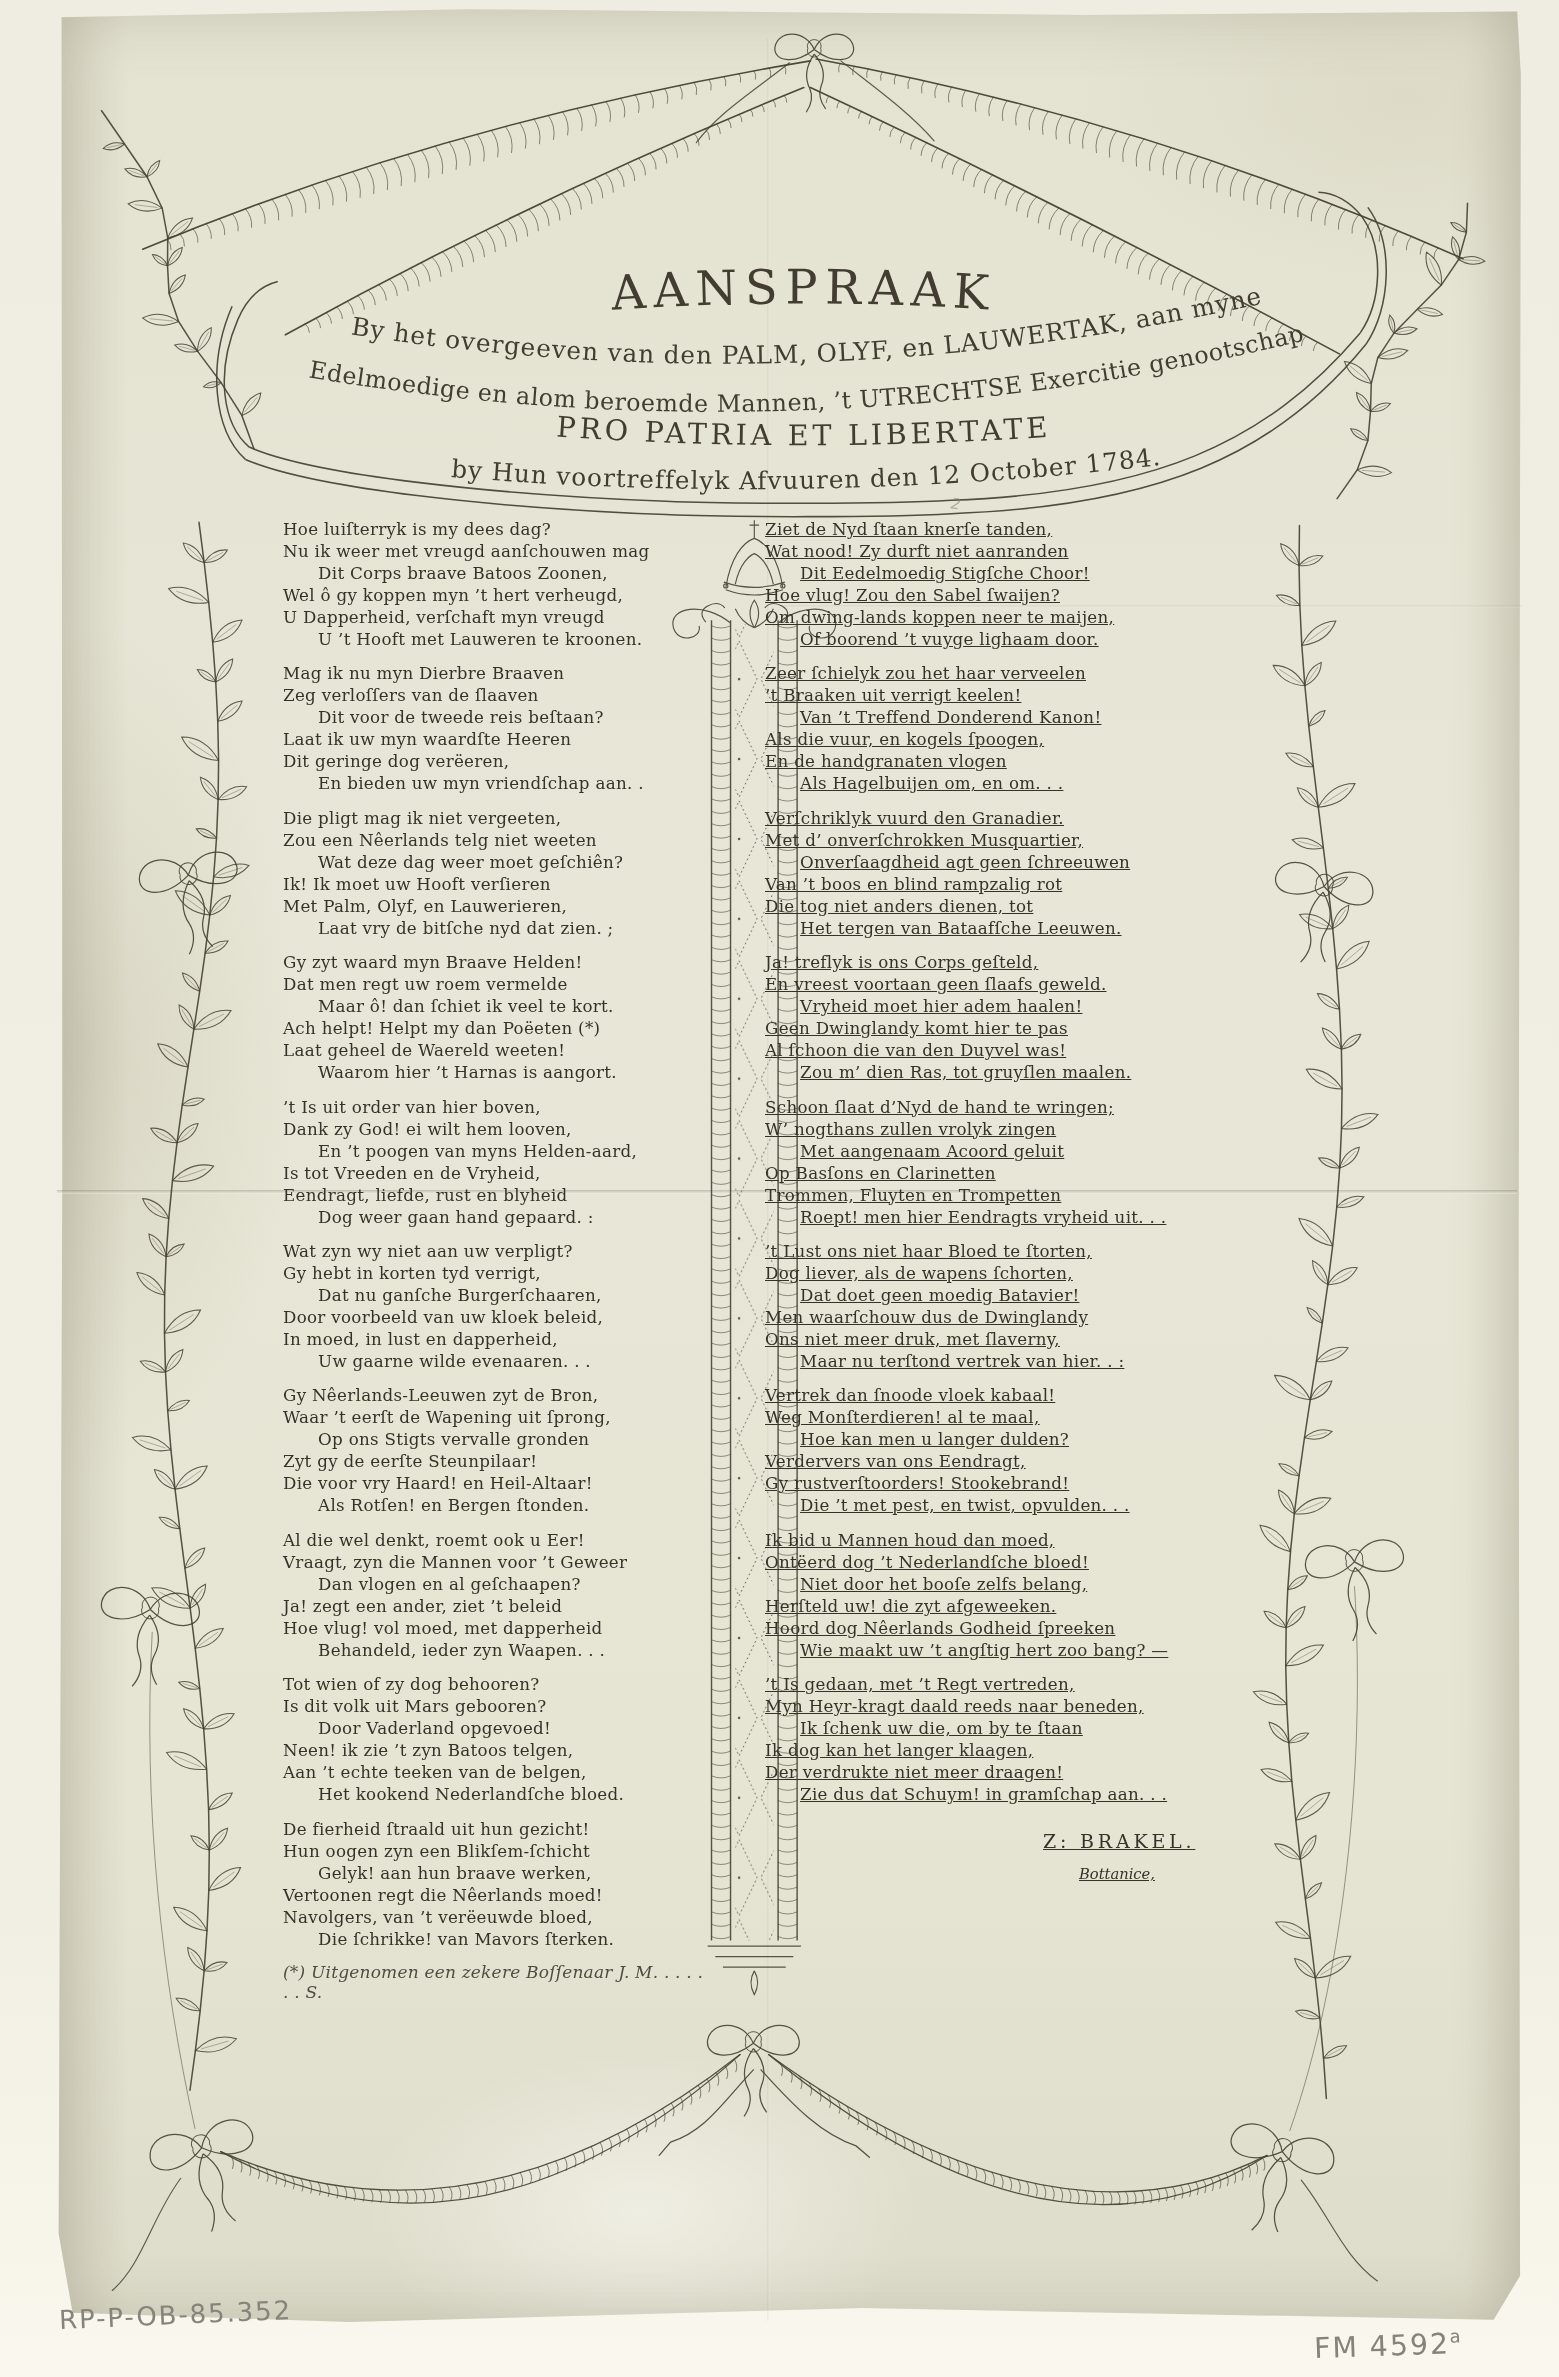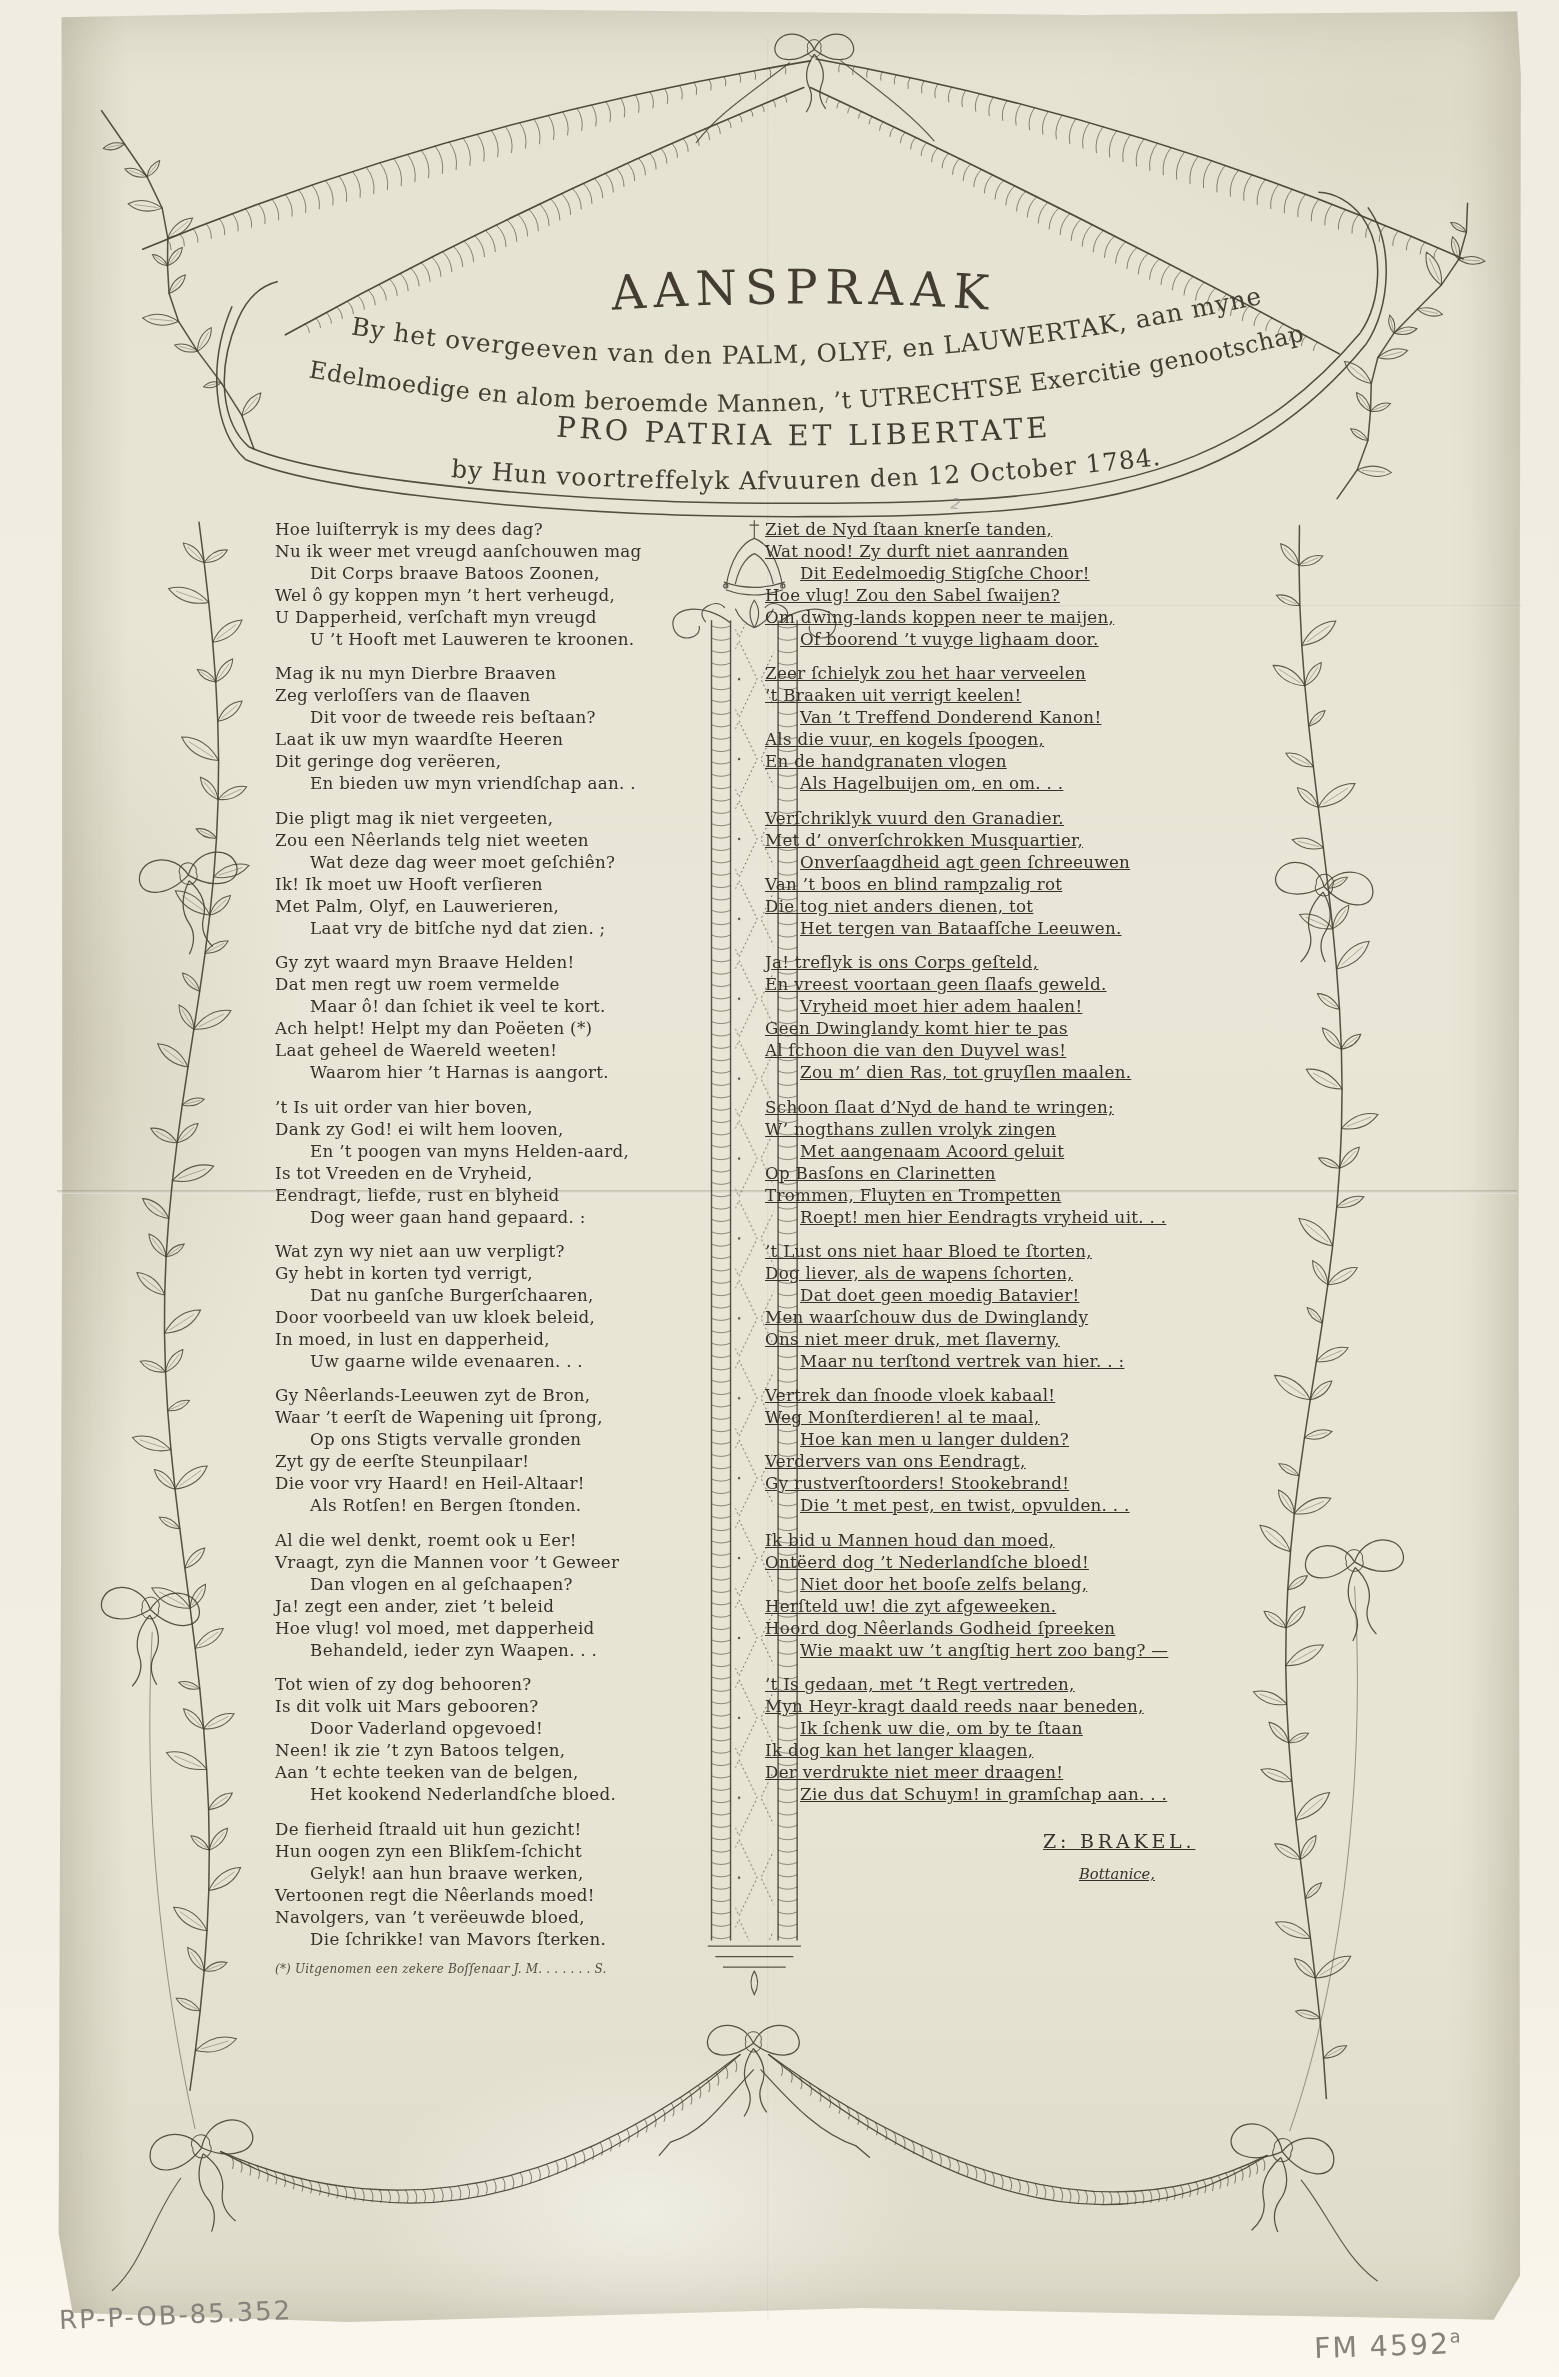--- a/index.html
+++ b/index.html
@@ -24,26 +24,26 @@
   #crease-h{left:57px;width:1460px;top:1190px;height:3.8px;
     background:linear-gradient(180deg,rgba(92,86,66,.28),rgba(255,255,252,.4));}
   #crease-h2{left:780px;width:742px;top:605px;height:2.9px;opacity:.45;
     background:linear-gradient(180deg,rgba(92,86,66,.18),rgba(255,255,252,.3));}
   #crease-v{left:767px;top:38px;height:2283px;width:2.9px;opacity:.5;
     background:linear-gradient(90deg,rgba(92,86,66,.16),rgba(255,255,252,.3));}
   
   svg#deco{position:absolute;left:0;top:0;pointer-events:none;}
   
   .col{position:absolute;top:518px;color:#36322a;}
-  #col-left{left:275px;width:423px;}
+  #col-left{left:283px;width:423px;}
   #col-right{left:765px;width:438px;text-decoration:underline;}
   .stanza{margin-bottom:12.4px;}
   .pline{font-size:16.7px;line-height:22px;white-space:nowrap;letter-spacing:0.3px;}
   .pline:nth-child(3),.pline:nth-child(6){padding-left:2.1em;}
-  #footnote{margin-top:10px;font-size:12px;font-style:italic;opacity:.85;letter-spacing:0.2px;}
+  #footnote{margin-top:10px;font-size:17px;font-style:italic;opacity:.85;letter-spacing:0.2px;}
   #signature{margin-top:25px;padding-left:278px;font-size:19px;letter-spacing:3.8px;}
   #signature-sub{margin-top:13.3px;padding-left:314px;font-size:14.7px;font-style:italic;}
   
   .pencil{position:absolute;color:#85837a;font-family:"DejaVu Sans","Liberation Sans",sans-serif;}
   #inv-left{left:59px;top:2300px;font-size:26px;letter-spacing:1.9px;transform:rotate(-2.5deg);}
   #inv-right{left:1314px;top:2328px;font-size:28.5px;letter-spacing:1.9px;transform:rotate(-2deg);}
   #inv-right sup{font-size:18px;}
   #pencil-2{left:951px;top:495px;font-size:15px;font-style:italic;opacity:.55;transform:rotate(8deg);}
 </style>
 </head>

